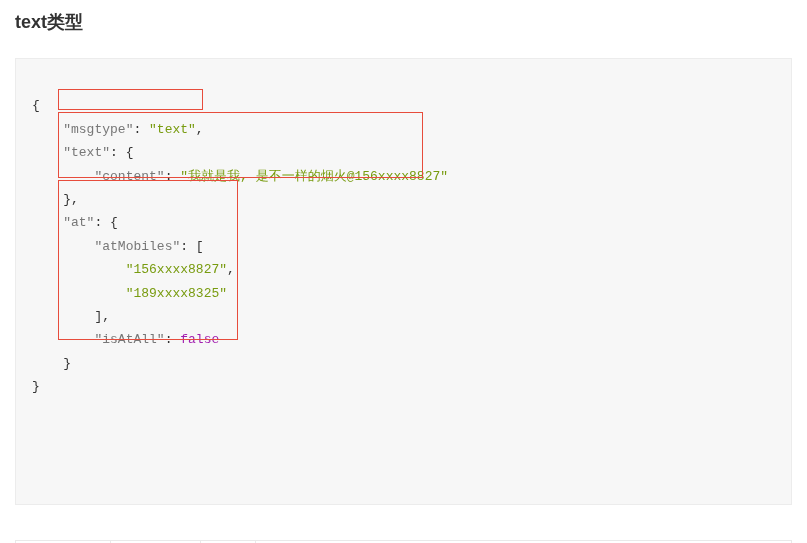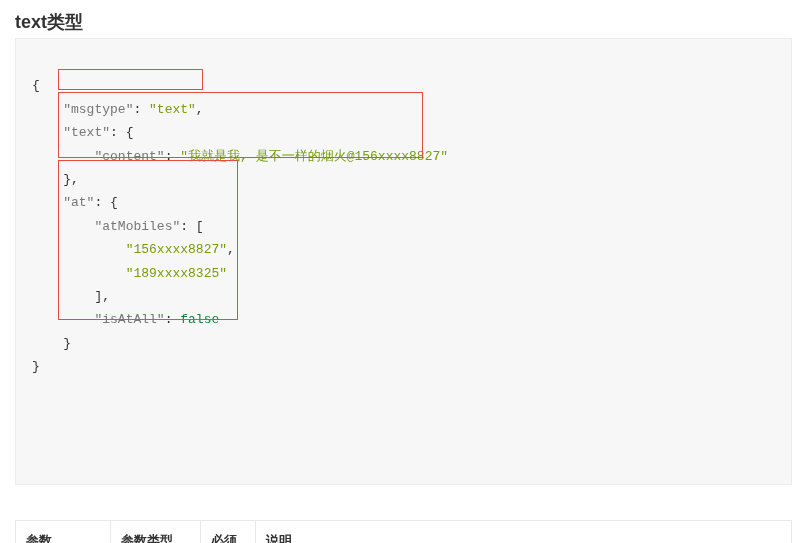--- a/index.html
+++ b/index.html
@@ -6,38 +6,38 @@
     body {
       font-family: -apple-system, BlinkMacSystemFont, "Segoe UI", "Microsoft YaHei", sans-serif;
       color: #333;
       padding: 10px 15px;
       background: #fff;
       width: 807px;
     }
     h2 {
       font-size: 18px;
       font-weight: bold;
-      margin-bottom: 4px;
+      margin-bottom: 24px;
       color: #333;
     }
     .code-block {
       background: #f7f7f7;
       border: 1px solid #ececec;
       padding: 12px 16px;
       font-family: "Courier New", Consolas, monospace;
       font-size: 13px;
       line-height: 1.8;
       color: #333;
       white-space: pre;
       position: relative;
       margin-bottom: 35px;
     }
     .tok-key { color: #777; }
     .tok-str { color: #789b0f; }
-    .tok-lit { color: #15803d; }
+    .tok-lit { color: #a21caf; }
     .red-box {
       position: absolute;
       border: 1px solid #e74c3c;
       pointer-events: none;
     }
     .box1 { top: 30px; left: 42px; width: 145px; height: 21px; }
     .box2 { top: 53px; left: 42px; width: 365px; height: 66px; }
     .box3 { top: 121px; left: 42px; width: 180px; height: 160px; }
 
     table {

